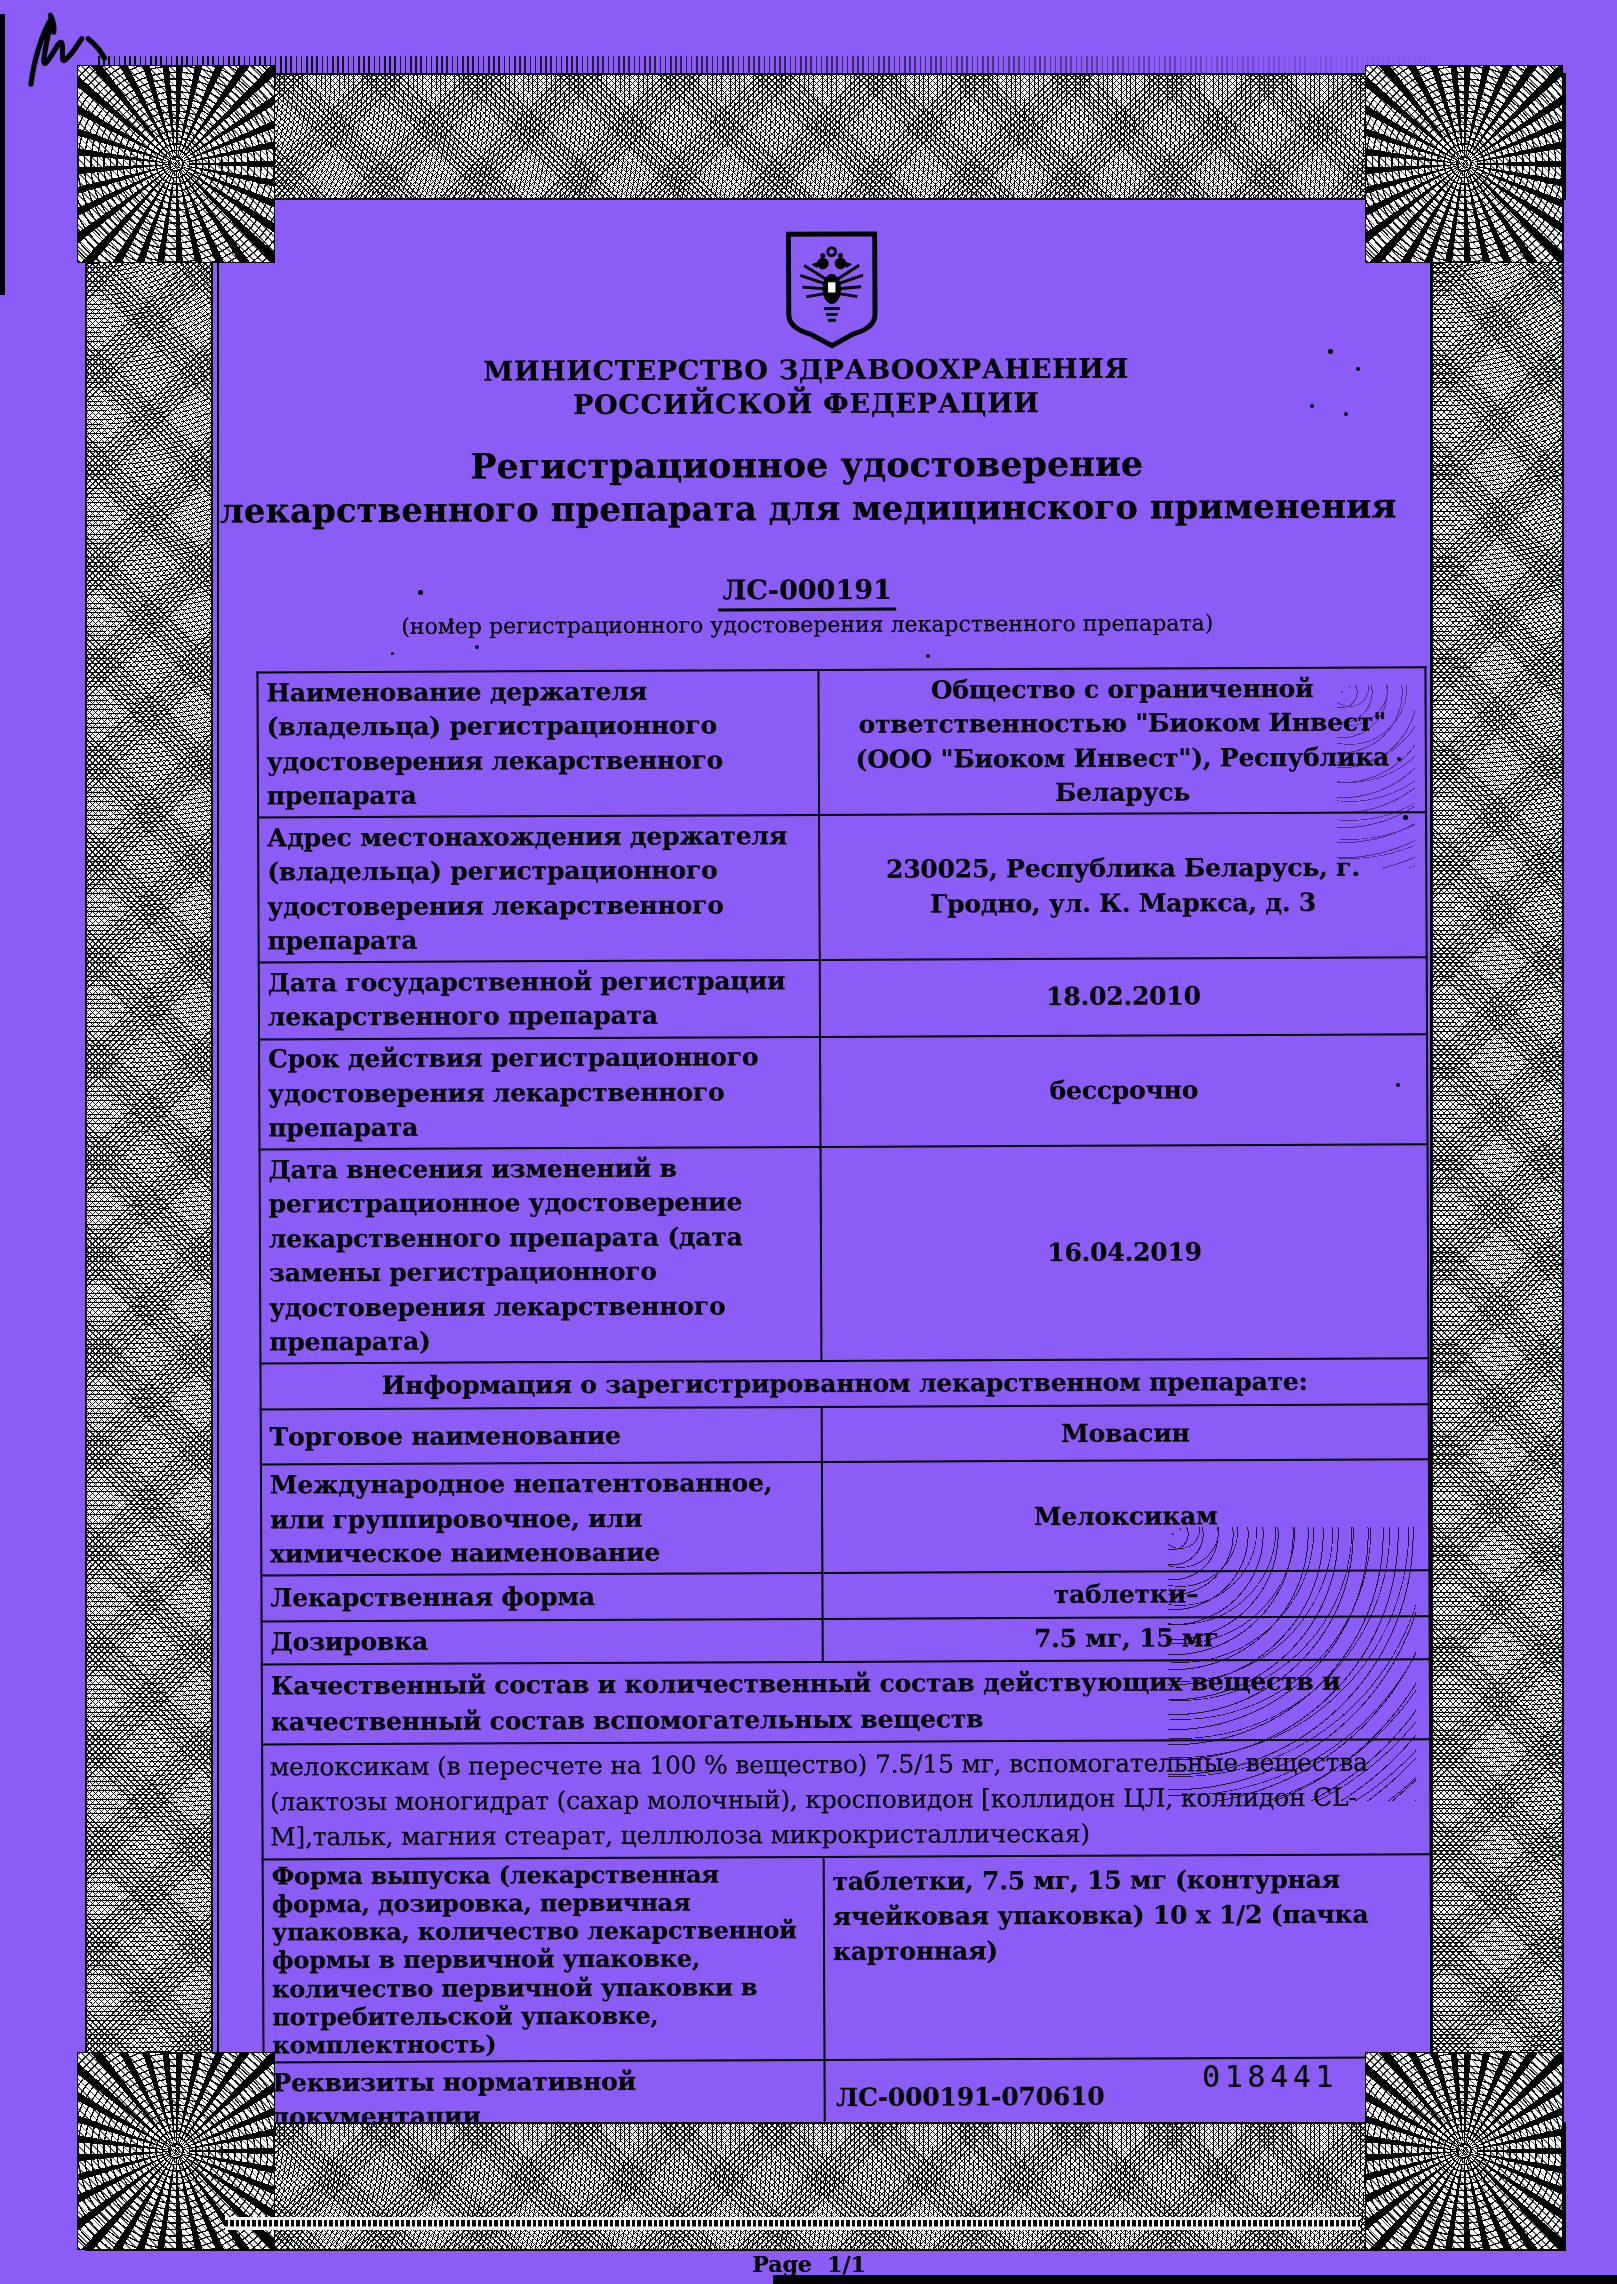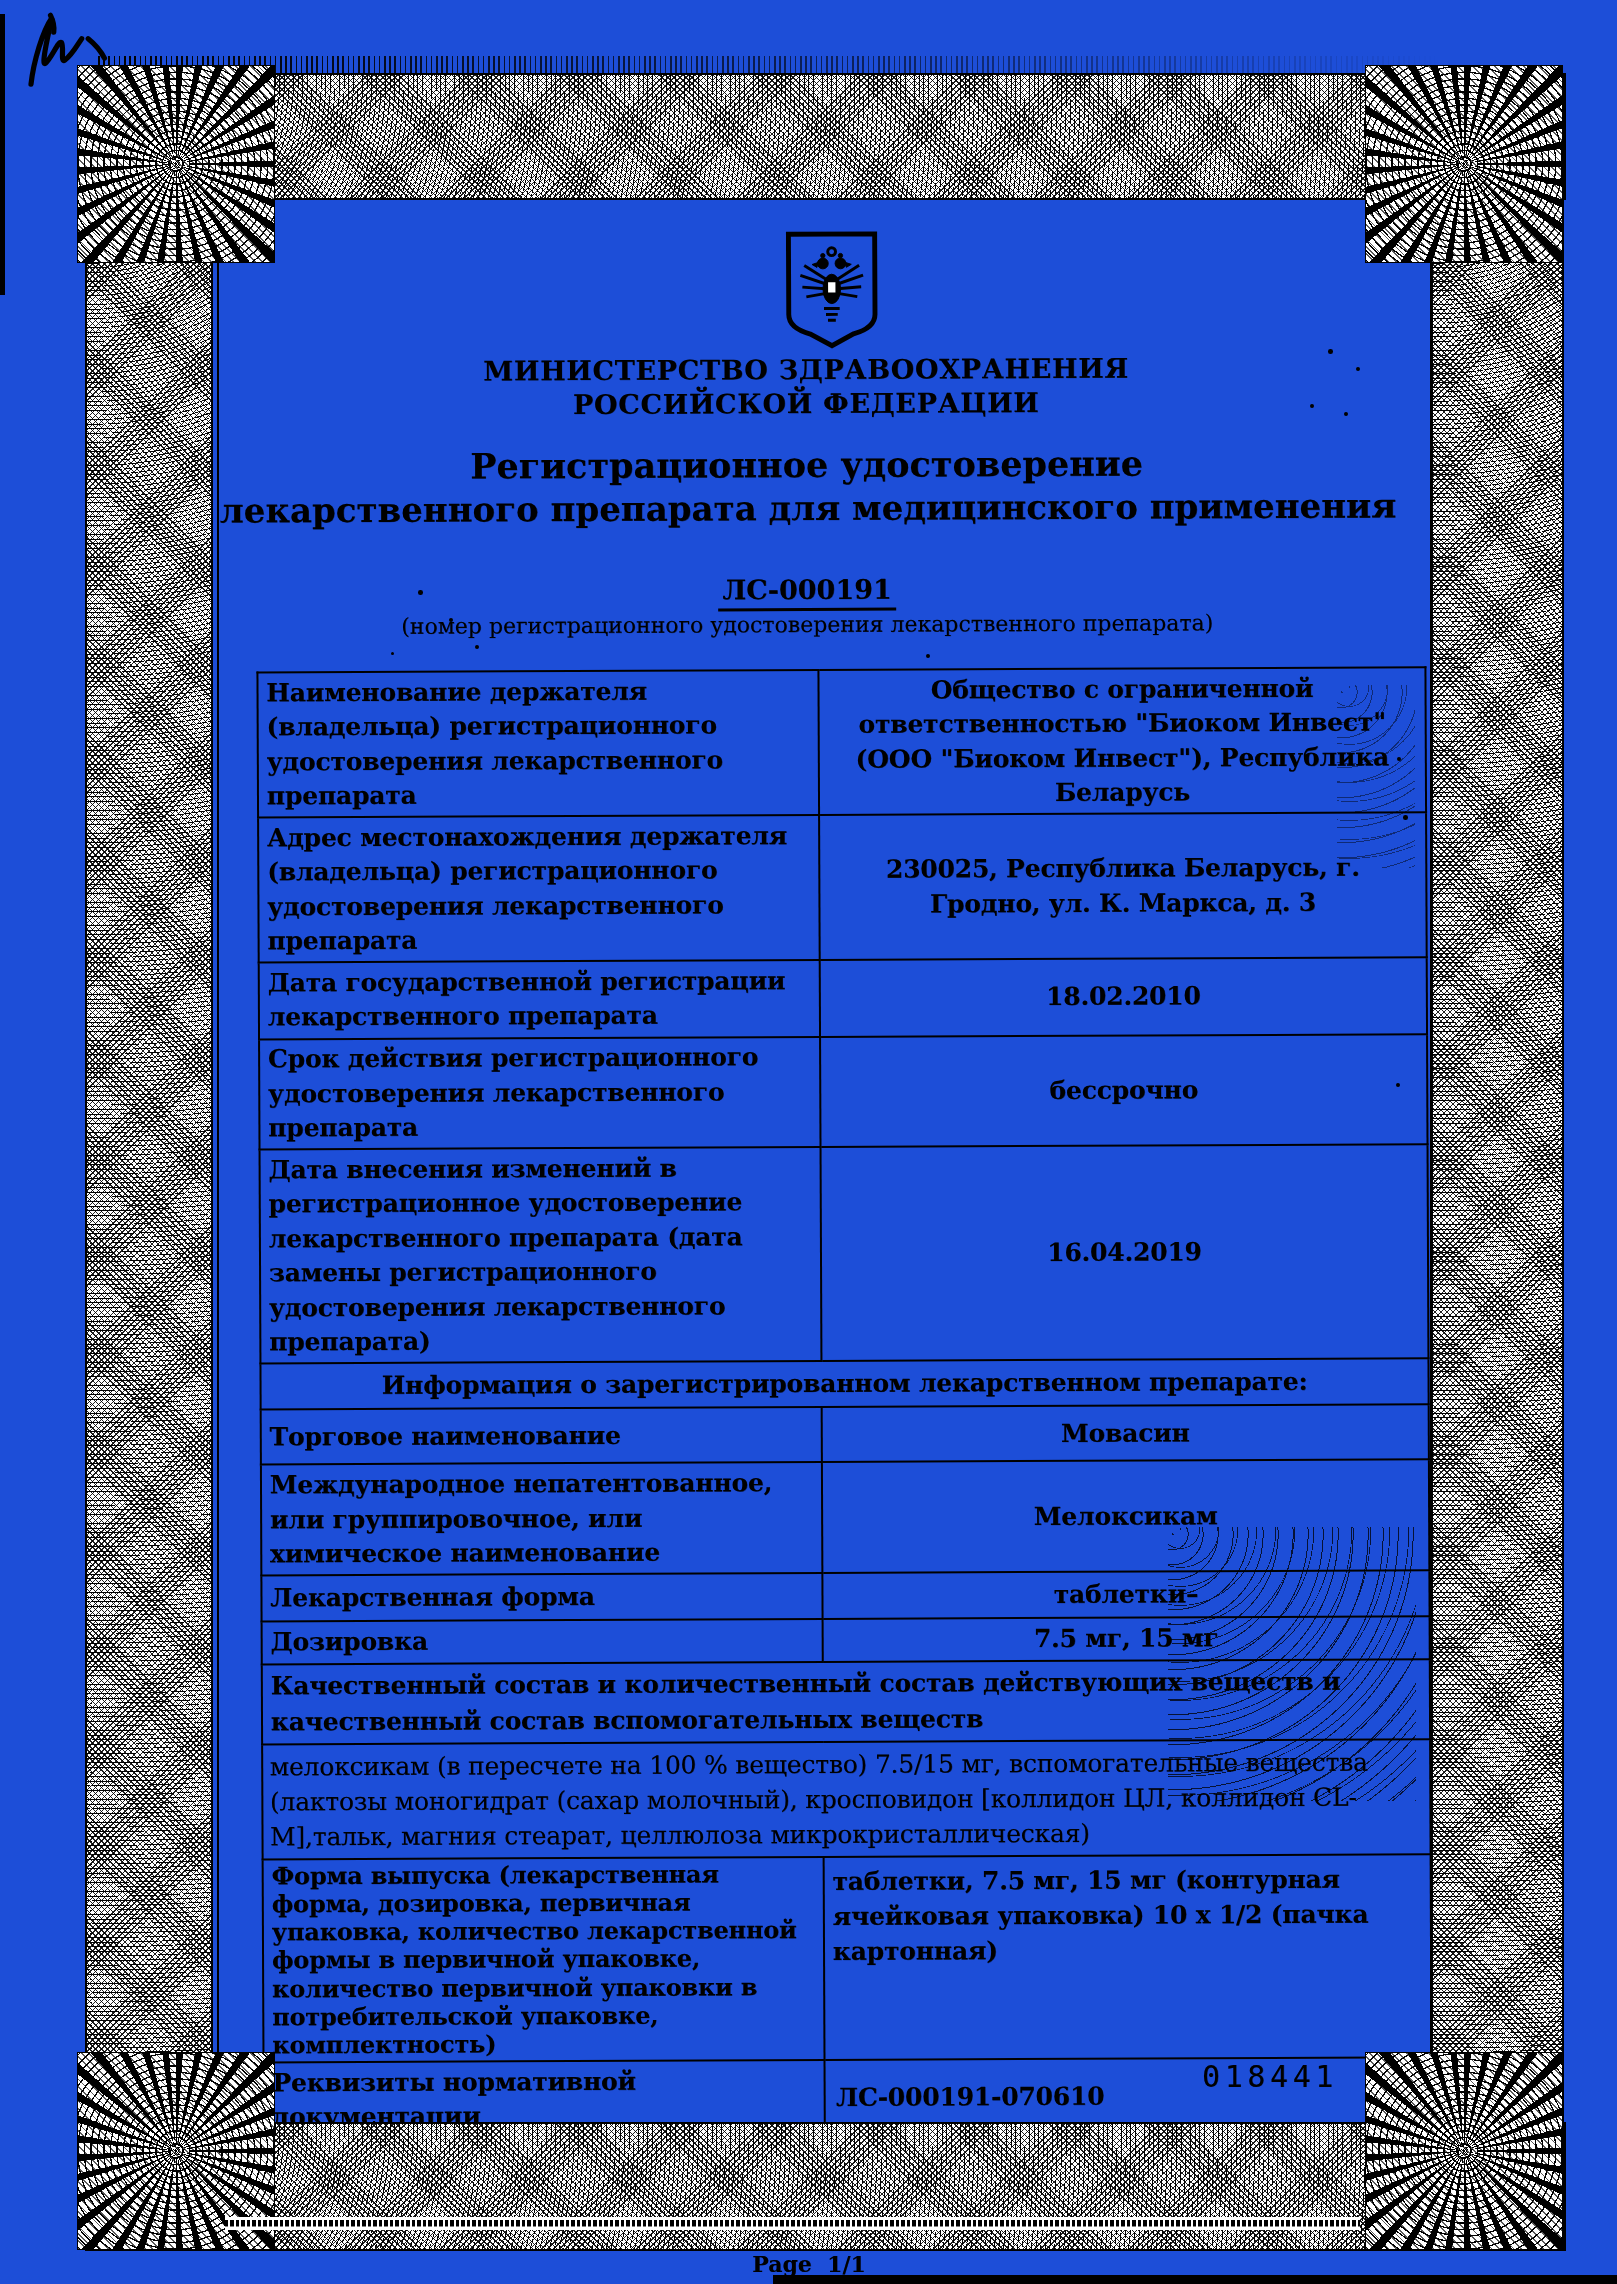--- a/index.html
+++ b/index.html
@@ -1,17 +1,17 @@
 <!DOCTYPE html>
 <html style="font-size:10.4px"><head>
 <meta charset="utf-8">
 <style>
   html,body{margin:0;padding:0;background:#888;}
   .page{
-    position:relative;width:1618px;height:2284px;background:#1d4ed8;
+    position:relative;width:1618px;height:2284px;background:#8b5cf6;
     overflow:hidden;color:#000;
     font-family:"DejaVu Serif","Liberation Serif",serif;
   }
   
   .ink{ text-shadow:0.4px 0.3px 0 rgba(0,0,0,0.45); }
 
   
   .band{
     position:absolute;z-index:4;border:2px solid #000;background-color:#fff;
     background-image:

